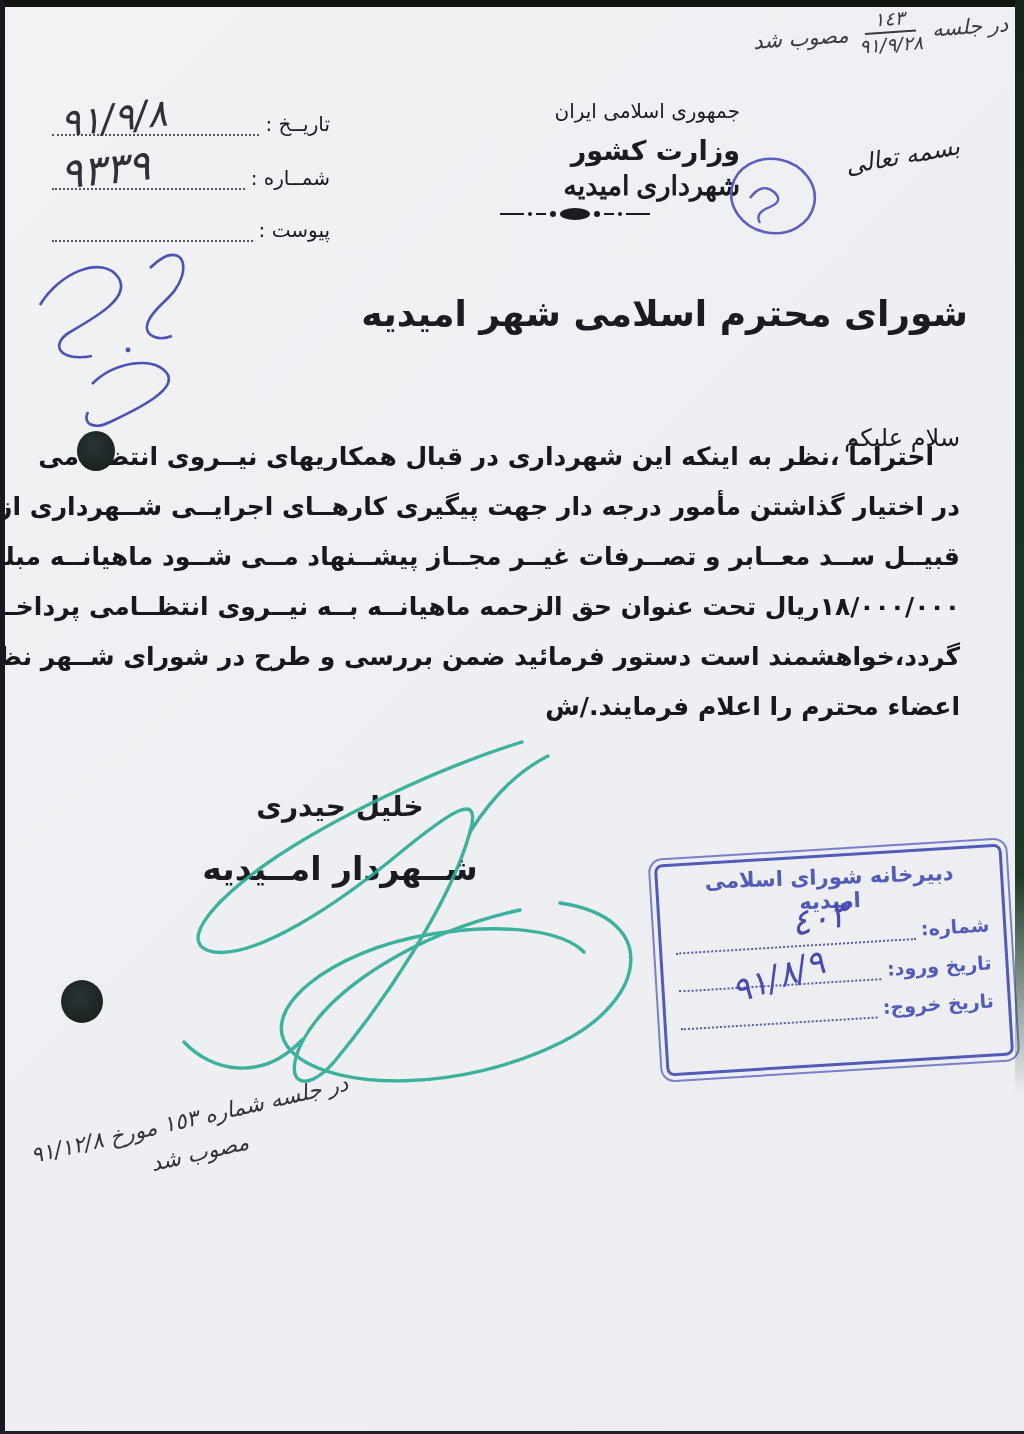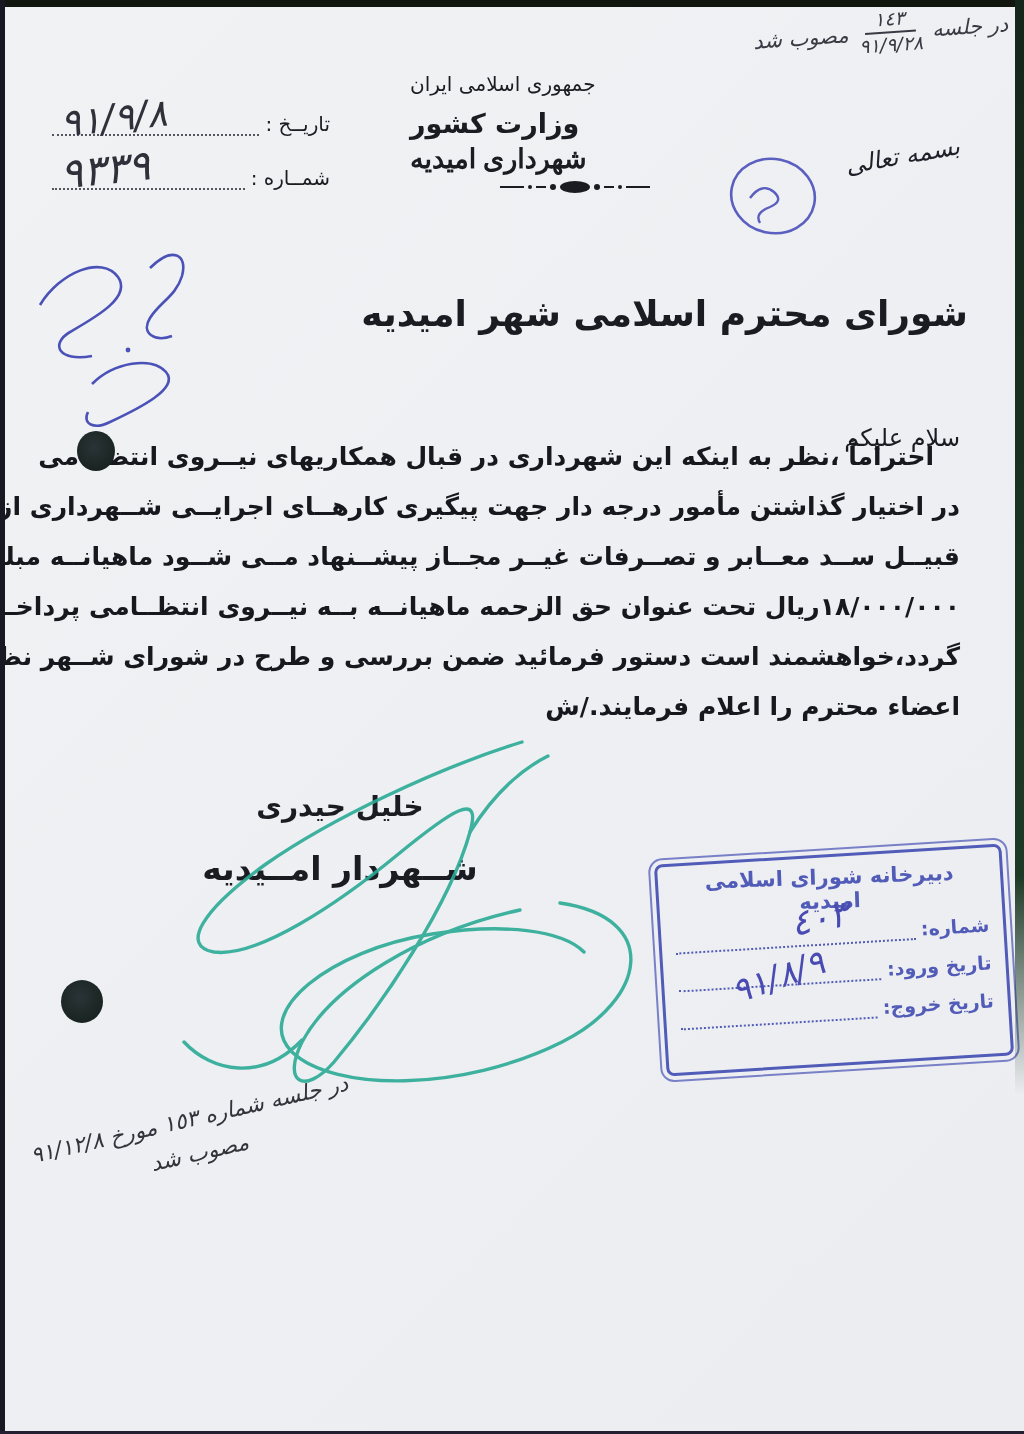--- a/index.html
+++ b/index.html
@@ -21,21 +21,21 @@
   .punch-1{left:77px;top:431px;width:38px;height:40px;}
   .punch-2{left:61px;top:980px;width:42px;height:43px;}
   
   .hw{font-style:italic;letter-spacing:1px;}
   
   .note-tr{position:absolute;top:8px;right:16px;display:flex;align-items:center;gap:10px;
     transform:rotate(-4deg);color:#3a3a44;font-size:21px;z-index:5;}
   .frac{display:inline-flex;flex-direction:column;align-items:center;font-size:19px;line-height:1.25;}
   .frac .num{border-bottom:2px solid #3a3a44;padding:0 10px;}
   
-  .letterhead{position:absolute;top:72px;right:284px;width:330px;text-align:left;z-index:2;}
+  .letterhead{position:absolute;top:99px;right:284px;width:330px;text-align:right;z-index:2;}
   .lh1{font-size:20px;margin-bottom:12px;}
   .lh2{font-size:27px;font-weight:bold;margin-bottom:4px;}
   .lh3{font-size:20px;margin-bottom:8px;}
   .lh4{font-size:27px;font-weight:bold;margin-bottom:6px;font-family:Liberation Serif, serif;}
   .ornament{display:flex;align-items:center;justify-content:center;gap:4px;margin-top:4px;}
   .orn-line{height:2px;background:#1b1b22;}
   .orn-dot{border-radius:50%;background:#1b1b22;}
   .orn-ellipse{width:30px;height:12px;border-radius:50%;background:#1b1b22;}
   
   .meta{position:absolute;top:112px;right:694px;width:278px;z-index:2;}
@@ -123,20 +123,24 @@
       <span class="meta-dots">
         <span class="meta-value hw">٩١/٩/٨</span>
       </span>
     </div>
     <div class="meta-row" style="margin-top:30px">
       <span class="meta-label">شمــاره :</span>
       <span class="meta-dots">
         <span class="meta-value hw" style="font-size:42px">٩٣٣٩</span>
       </span>
     </div>
+    <div class="meta-row" style="margin-top:28px">
+      <span class="meta-label">پیوست :</span>
+      <span class="meta-dots"></span>
+    </div>
   </div>
 
   <div class="besmele">بسمه تعالی</div>
 
   <svg class="overlay" style="z-index:4" viewBox="0 0 1024 1434">
     <ellipse cx="773" cy="196" rx="42" ry="37" fill="none" stroke="#5a5fc0" stroke-width="2.6" transform="rotate(12 773 196)"></ellipse>
     <path d="M 750 198 q 12 -16 24 -6 q 10 9 -4 15 q -16 6 -10 16" fill="none" stroke="#5a5fc0" stroke-width="2.4"></path>
   </svg>
 
   <svg class="overlay" style="z-index:4" viewBox="0 0 1024 1434">

